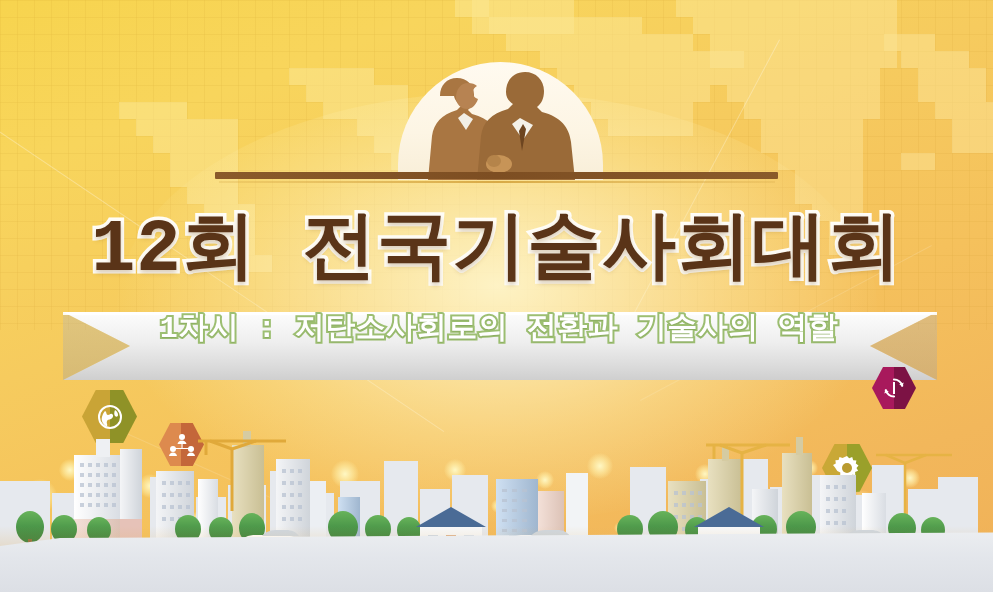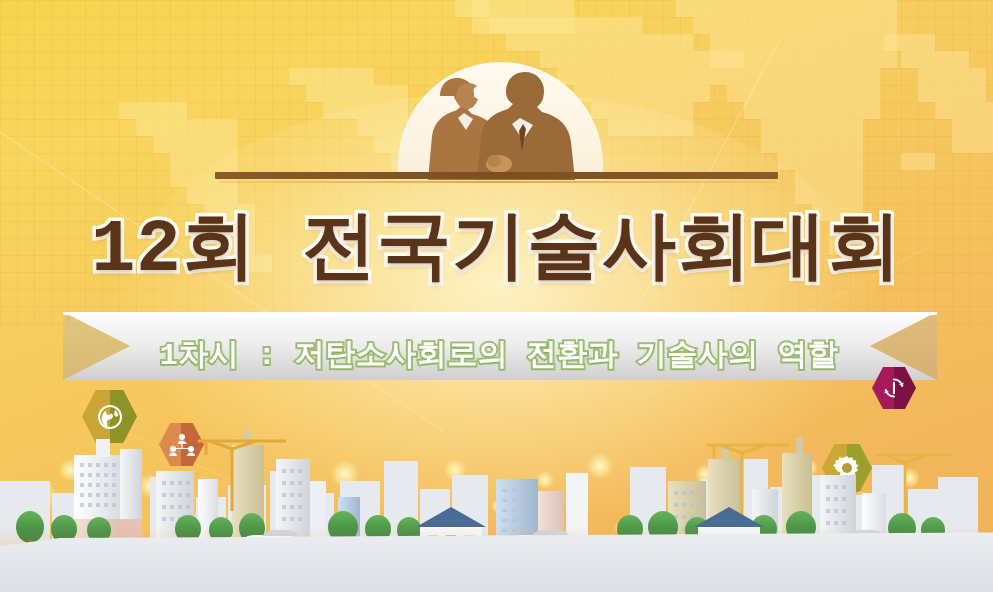--- a/index.html
+++ b/index.html
@@ -68,21 +68,21 @@
     color:#5a3418;
     -webkit-text-stroke:7px #fffdf7;
     paint-order:stroke fill;
     text-shadow:0 3px 5px rgba(120,80,20,.28);
   }
   .title-inner{ position:relative; }
   .ribbon-shape{
     position:absolute; left:0; top:0; width:100%; height:100%;
   }
   .ribbon-text{
-    position:absolute; left:63px; top:321px; width:872px; height:67px;
+    position:absolute; left:63px; top:294px; width:872px; height:67px;
     display:flex; align-items:center; justify-content:center;
     font-size:30px; font-weight:bold; letter-spacing:.5px;
     color:#ffffff;
     -webkit-text-stroke:4px #9dbf72;
     paint-order:stroke fill;
     text-shadow:0 1px 1px rgba(110,140,70,.4);
   }
 
   
   .hex{

